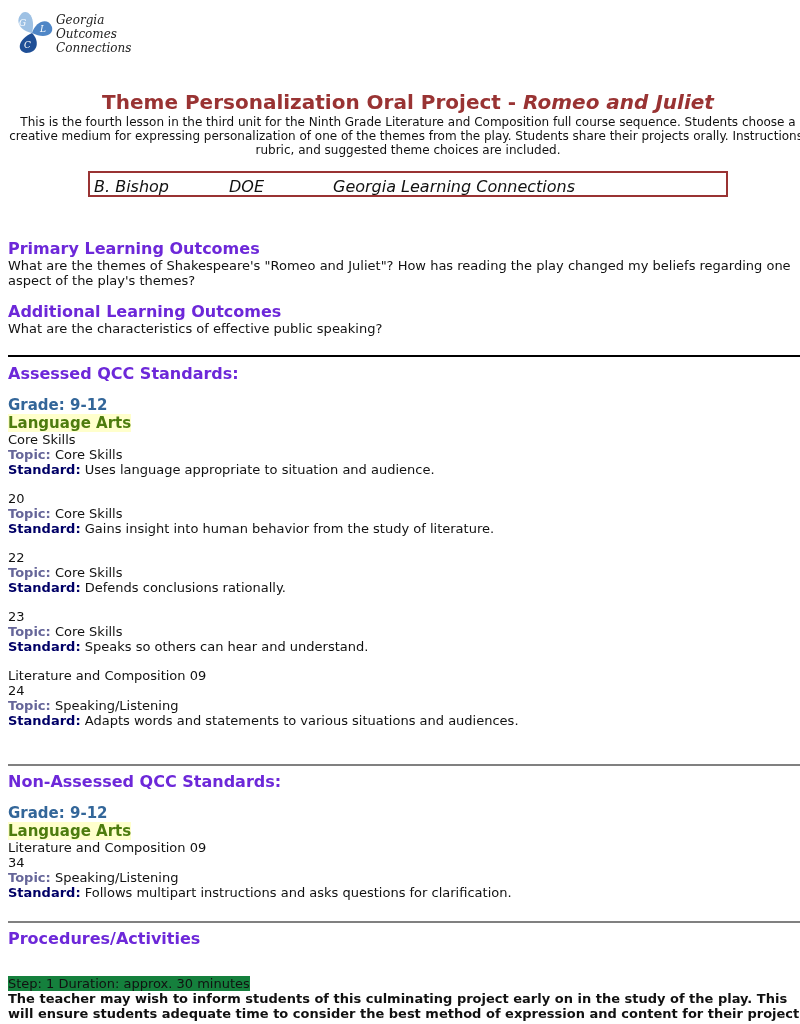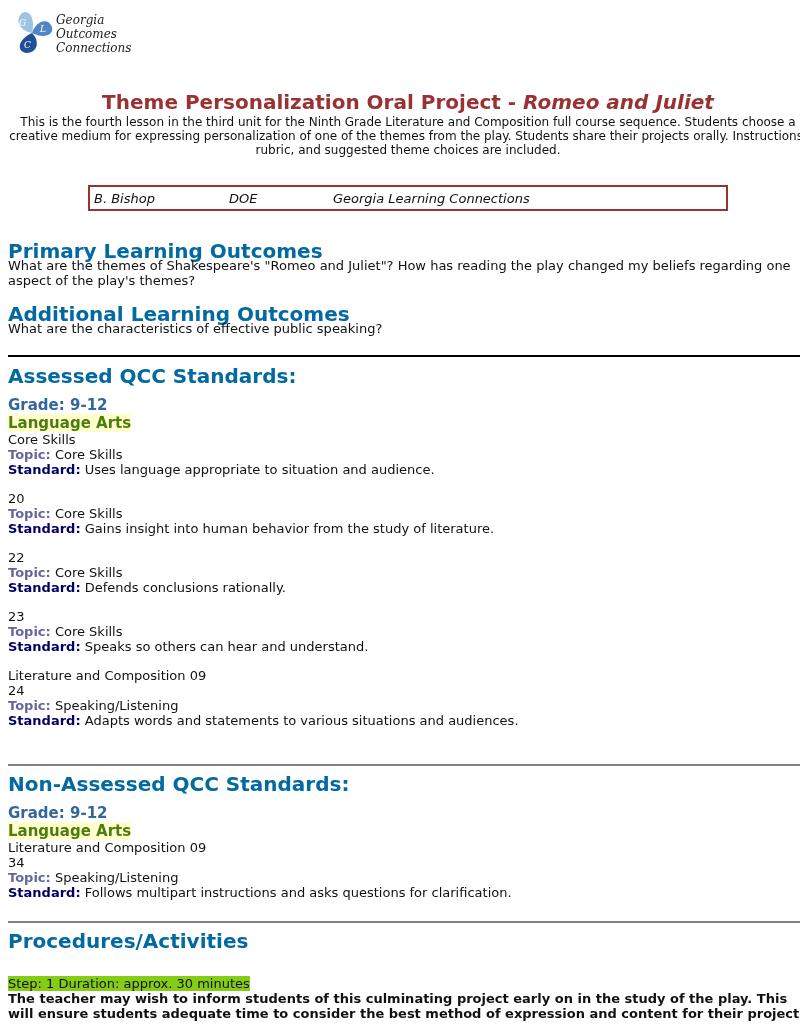--- a/index.html
+++ b/index.html
@@ -18,34 +18,34 @@
     .title {
       position: absolute; left: 0; top: 90px; width: 816px; text-align: center;
       font-size: 20px; font-weight: bold; color: #993333; white-space: nowrap;
     }
     .title em { font-style: italic; }
     .desc {
       position: absolute; left: 0; top: 115px; width: 816px; text-align: center;
       font-size: 12px; line-height: 14px; color: #111;
     }
     .author-box {
-      position: absolute; left: 88px; top: 185px; width: 636px; height: 22px;
-      border: 2px solid #993333; font-style: italic; font-size: 13px;
+      position: absolute; left: 88px; top: 171px; width: 636px; height: 22px;
+      border: 2px solid #993333; font-style: italic; font-size: 16px;
     }
     .author-box span { position: absolute; top: 4px; }
-    .h2 { font-size: 20px; font-weight: bold; color: #0369a1; }
+    .h2 { font-size: 16px; font-weight: bold; color: #6d28d9; }
     .abs { position: absolute; left: 8px; }
     .body-text { font-size: 13px; line-height: 15px; }
     .rule { position: absolute; left: 8px; width: 808px; }
     .grade { font-size: 15px; font-weight: bold; color: #336699; line-height: 18px; }
     .subject { font-size: 15px; font-weight: bold; color: #4d7c0f; background: #ffffcc; line-height: 18px; display: inline-block; }
     .std-block { font-size: 13px; line-height: 15px; }
     .topic-label { color: #666699; font-weight: bold; }
     .std-label { color: #000066; font-weight: bold; }
-    .step { background: #84cc16; font-size: 13px; line-height: 15px; display: inline-block; }
+    .step { background: #15803d; font-size: 13px; line-height: 15px; display: inline-block; }
     .step-body { font-weight: bold; font-size: 13px; line-height: 15px; width: 800px; }
   </style>
 </head>
 <body>
 
 <div class="page">
 
   <div class="logo">
     <svg width="44" height="44" viewBox="0 0 44 44">
       <path d="M22 22 C10 20 4 10 12 2 C18 -2 26 6 22 22 Z" fill="#9ec1e4"></path>

